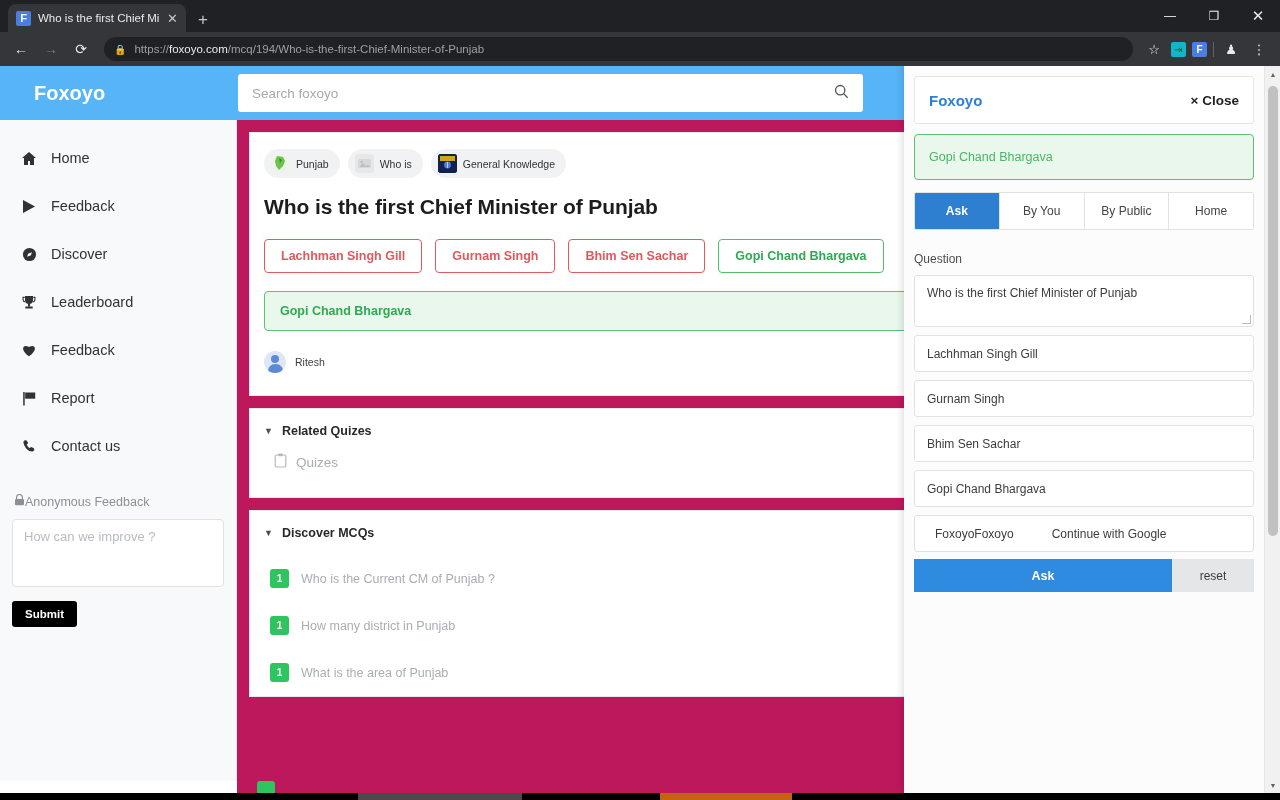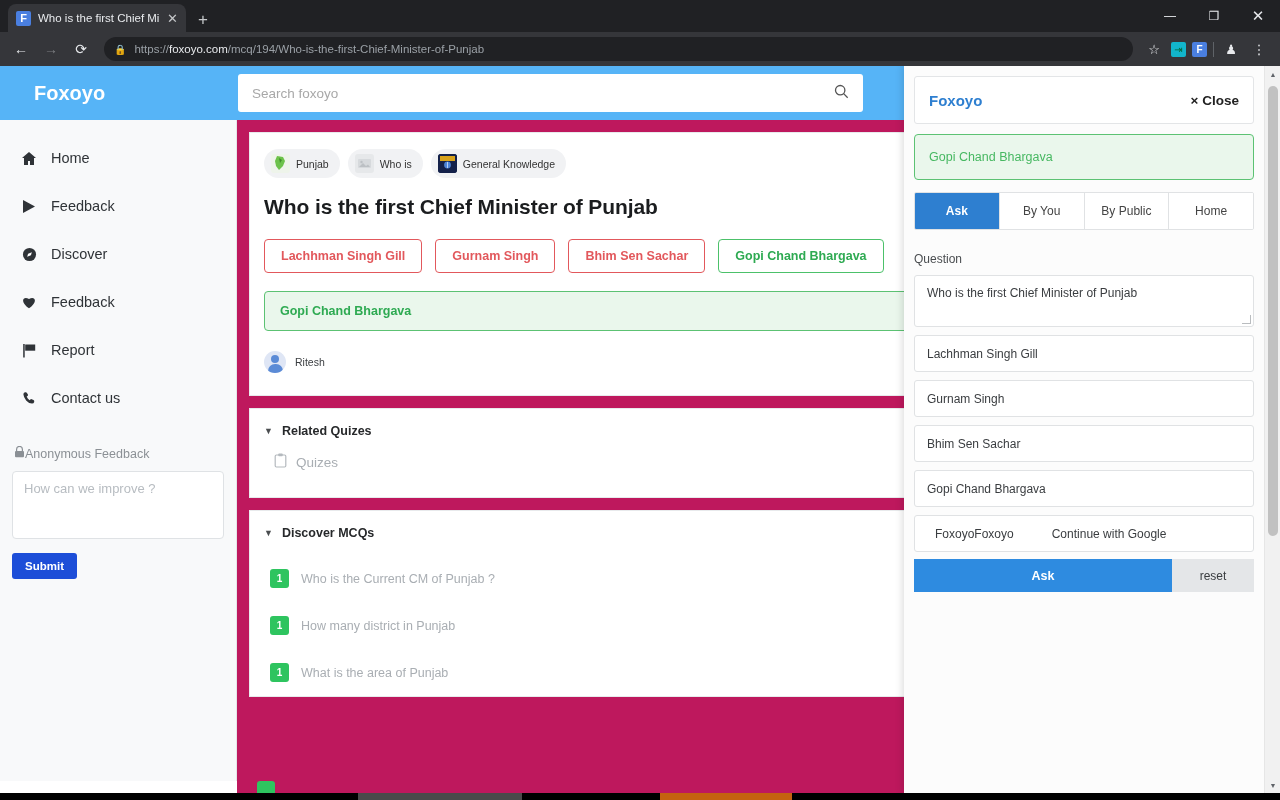--- a/index.html
+++ b/index.html
@@ -102,21 +102,21 @@
   }
   .nav-ico { width: 18px; text-align: center; font-size: 15px; color: #2f3337; display:flex; align-items:center; justify-content:center; }
   .fb-block { margin-top: 24px; padding: 0 12px 0 12px; }
   .fb-title { display: flex; align-items: center; color: #8b9095; font-size: 12.5px; padding-left: 2px; }
   .fb-box {
     margin-top: 10px; width: 212px; height: 68px; border: 1px solid #dfe2e5;
     border-radius: 4px; background: #fff; padding: 9px 11px;
     color: #b7bcc1; font-size: 13px;
   }
   .fb-submit {
-    margin-top: 14px; background: #1d4ed8; color: #fff; border: 0;
+    margin-top: 14px; background: #000000; color: #fff; border: 0;
     padding: 7px 13px; border-radius: 3px; font-size: 11.5px; font-weight: bold;
     font-family: "Liberation Sans", sans-serif;
   }
 
   
   .main {
     position: absolute; top: 54px; left: 237px; right: 0; bottom: 0;
     background: #be185d; padding: 12px 12px 0 12px; overflow: hidden;
   }
   .card { background: #fff; border: 1px solid #e8eaec; margin-bottom: 12px; }
@@ -331,20 +331,32 @@
           <span class="nav-ico">
             <svg width="15" height="15" viewBox="0 0 16 16">
                 <circle cx="8" cy="8" r="7" fill="#2f3337"></circle>
                 <path d="M10.5 5.5 L6.5 7.2 L5.5 10.5 L9.5 8.8 Z" fill="#fff"></path>
               </svg>
           </span>
           <span>Discover</span>
         </div>
         <div class="nav-item">
           <span class="nav-ico">
+            <svg width="16" height="15" viewBox="0 0 16 15">
+                <path d="M4 1 h8 v4 a4 4 0 0 1 -8 0 Z" fill="#2f3337"></path>
+                <path d="M1.5 1.8 h2.2 v1.2 H2.6 v1.6 q0 1.3 1.4 1.7 l-.3 1.2 Q1.5 6.9 1.5 4.6 Z" fill="#2f3337"></path>
+                <path d="M14.5 1.8 h-2.2 v1.2 h1.1 v1.6 q0 1.3 -1.4 1.7 l.3 1.2 Q14.5 6.9 14.5 4.6 Z" fill="#2f3337"></path>
+                <rect x="7" y="8.6" width="2" height="3" fill="#2f3337"></rect>
+                <rect x="4.3" y="11.4" width="7.4" height="2.2" rx="0.4" fill="#2f3337"></rect>
+              </svg>
+          </span>
+          <span>Leaderboard</span>
+        </div>
+        <div class="nav-item">
+          <span class="nav-ico">
             <svg width="16" height="14" viewBox="0 0 16 14">
                 <path d="M8 13.3 C-1.5 7 2 0.2 8 4 C14 0.2 17.5 7 8 13.3 Z" fill="#2f3337"></path>
               </svg>
           </span>
           <span>Feedback</span>
         </div>
         <div class="nav-item">
           <span class="nav-ico">
             <svg width="15" height="15" viewBox="0 0 15 15">
                 <rect x="1.2" y="1" width="1.5" height="13.5" fill="#2f3337"></rect>

